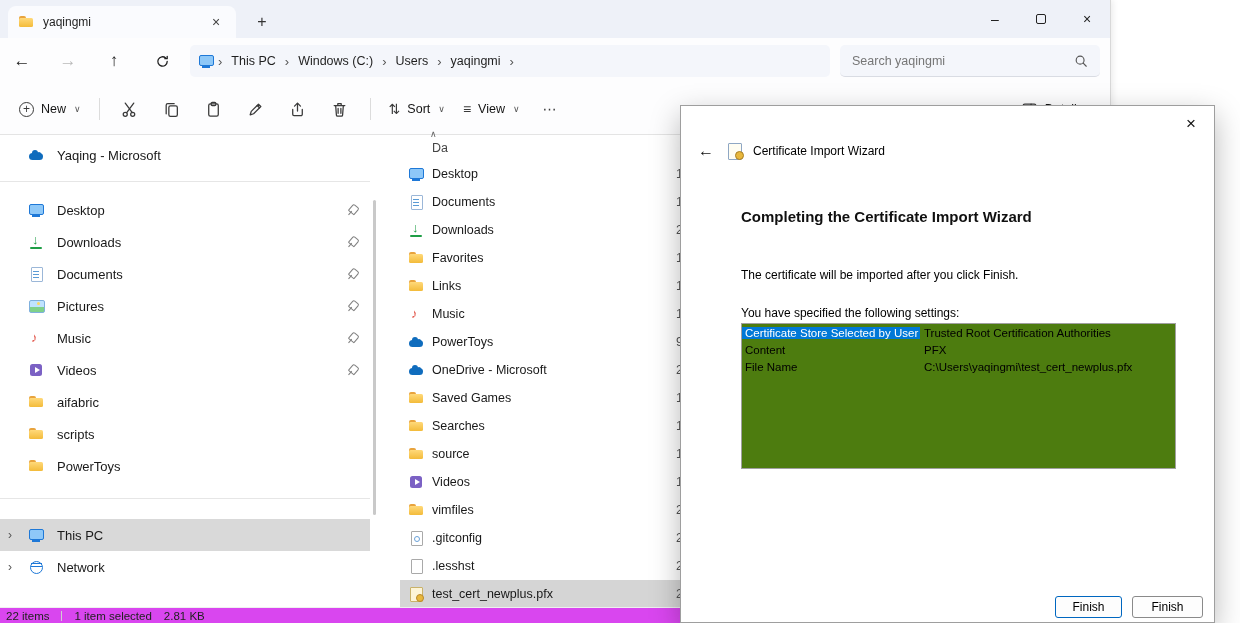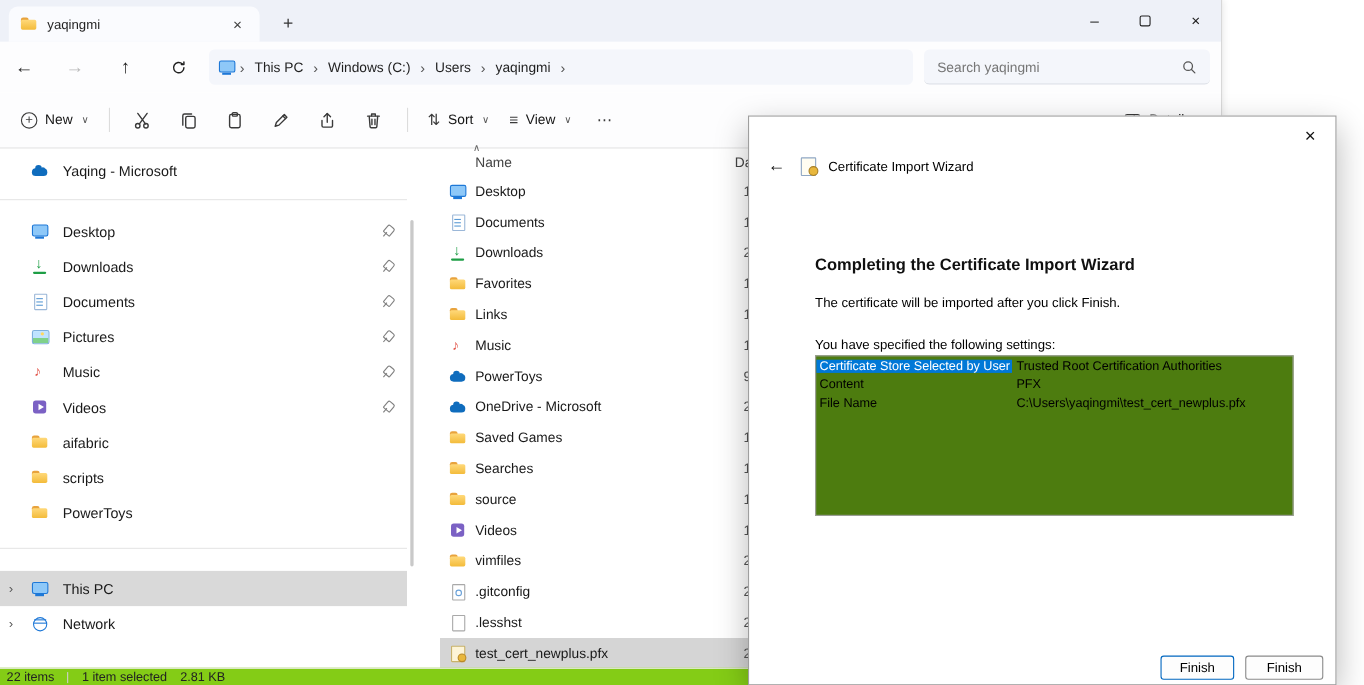--- a/index.html
+++ b/index.html
@@ -76,21 +76,21 @@
     padding-left:32px; color:#444; }
   .fl-sortind { position:absolute; left:30px; top:-6px; font-size:9px; color:#666; }
   .fl-col-name { width:236px; }
   .fl-col-date { color:#444; }
   .fl-rows { position:absolute; top:25px; left:0; right:0; bottom:0; }
   .fl-row { display:flex; align-items:center; height:28px; padding-left:8px; gap:8px; }
   .fl-row.selected { background:#d5d5d5; }
   .fl-name { width:236px; white-space:nowrap; overflow:hidden; }
   .fl-date { color:#555; white-space:nowrap; }
 
-  .statusbar { position:absolute; left:0; bottom:0; width:100%; height:16px; background:#84cc16;
+  .statusbar { position:absolute; left:0; bottom:0; width:100%; height:16px; background:#d946ef;
     border-top:1px solid #efefef; display:flex; align-items:center; gap:12px; padding:0 6px;
     font-size:11.5px; color:#222; }
   .sb-sep { width:1px; height:10px; background:#cfcfcf; }
 
   
   .ic { width:16px; height:16px; position:relative; display:inline-block; flex:0 0 auto; }
   .ic-folder::before { content:''; position:absolute; left:1px; top:2px; width:7px; height:4px;
     background:#e8a33d; border-radius:2px 2px 0 0; }
   .ic-folder::after { content:''; position:absolute; left:1px; top:4px; width:14px; height:9px;
     background:linear-gradient(#ffd97a,#f3bb3a); border-radius:1.5px; }
@@ -139,21 +139,21 @@
     background:#e8b73c; border:1px solid #a87f24; border-radius:50%; }
 
   
   .dialog { position:absolute; left:680px; top:105px; width:535px; height:518px; background:#fff;
     border:1px solid #9e9e9e; box-shadow:0 10px 28px rgba(0,0,0,.28); z-index:50; font-size:12px; color:#000; }
   .dlg-close { position:absolute; top:5px; right:8px; width:30px; height:26px; display:flex;
     align-items:center; justify-content:center; font-size:17px; color:#111; }
   .dlg-header { position:absolute; top:32px; left:14px; display:flex; align-items:center; gap:9px; height:26px; }
   .dlg-back { font-size:16px; color:#111; width:22px; text-align:center; }
   .dlg-header-title { font-size:12px; color:#000; }
-  .dlg-title { position:absolute; top:102px; left:60px; font-size:15px; font-weight:bold; color:#101010;margin-top:24px; }
+  .dlg-title { position:absolute; top:102px; left:60px; font-size:15px; font-weight:bold; color:#101010; }
   .dlg-body { position:absolute; top:162px; left:60px; }
   .dlg-settings-label { position:absolute; top:200px; left:60px; }
   .dlg-table { position:absolute; top:217px; left:60px; width:435px; height:146px;
     border:1px solid #a0a0a0; background:#4d7c0f; overflow:hidden; font-size:11.5px; }
   .tbl-row { display:flex; align-items:center; height:17px; }
   .tbl-key { width:178px; padding:0 3px; white-space:nowrap; overflow:hidden; flex:0 0 auto; }
   .tbl-key.sel { background:#0078d7; color:#fff; }
   .tbl-val { padding:0 4px; white-space:nowrap; overflow:hidden; }
   .dlg-btn { position:absolute; top:490px; height:22px; display:flex; align-items:center;
     justify-content:center; font-size:12px; background:#fdfdfd; border:1px solid #8a8a8a; border-radius:3px; }
@@ -345,21 +345,20 @@
           <span class="ic ic-network"></span>
           <span class="sb-label">Network</span>
         </div>
       </div>
   </div>
   <div class="vscroll"></div>
 
   <div class="filelist">
     <div class="fl-header">
       <span class="fl-sortind">∧</span>
-      <span class="fl-col-name">Name</span>
       <span class="fl-col-date">Da</span>
     </div>
     <div class="fl-rows" id="file-rows">
         <div class="fl-row">
           <span class="ic ic-desktop"></span>
           <span class="fl-name">Desktop</span>
           <span class="fl-date">11</span>
         </div>
         <div class="fl-row">
           <span class="ic ic-doc"></span>

